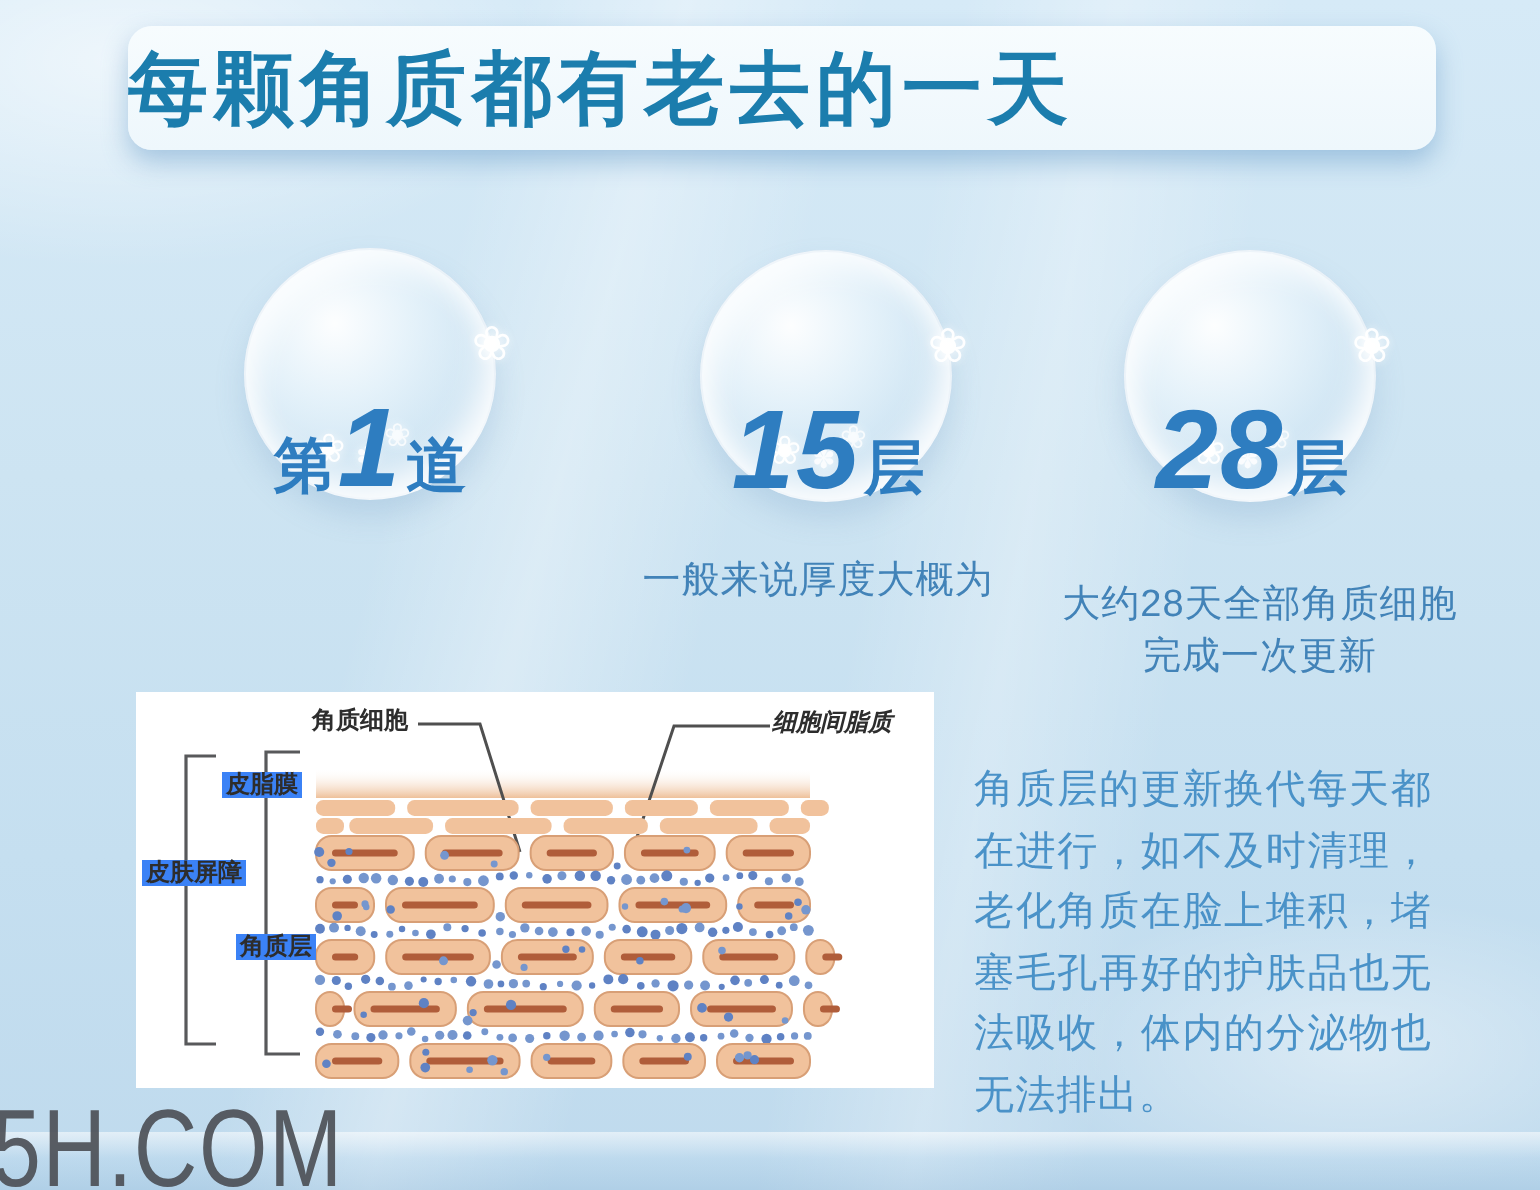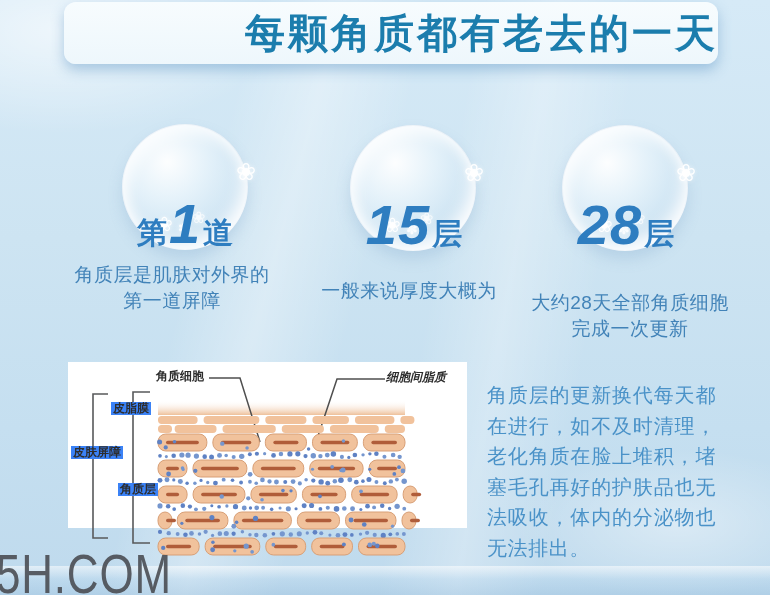--- a/index.html
+++ b/index.html
@@ -9,24 +9,24 @@
   .bg-overlay{position:absolute;inset:0;pointer-events:none;}
   .bg-streaks{background:
     radial-gradient(ellipse 40% 25% at 8% 5%, rgba(255,255,255,0.6), rgba(255,255,255,0) 70%),
     linear-gradient(105deg, rgba(255,255,255,0) 28%, rgba(255,255,255,0.32) 37%, rgba(255,255,255,0) 47%),
     linear-gradient(100deg, rgba(255,255,255,0) 55%, rgba(255,255,255,0.28) 64%, rgba(255,255,255,0) 74%),
     radial-gradient(ellipse 30% 18% at 88% 88%, rgba(255,255,255,0.4), rgba(255,255,255,0) 70%);}
   .bg-bottom-band{position:absolute;left:0;top:566px;width:770px;height:29px;pointer-events:none;
     background:linear-gradient(180deg, rgba(255,255,255,0.55) 0%, rgba(186,216,238,0.35) 45%, rgba(148,188,219,0.35) 100%);}
 
   
-  .banner{position:absolute;left:64px;top:2px;width:654px;height:62px;border-radius:12px;
+  .banner{position:absolute;left:64px;top:13px;width:654px;height:62px;border-radius:12px;
     background:linear-gradient(180deg,#f7fcfe 0%,#eef7fc 100%);
     box-shadow:0 6px 13px rgba(92,146,196,0.45);
-    display:flex;align-items:center;justify-content:flex-end;}
+    display:flex;align-items:center;justify-content:flex-start;}
   .banner-title{color:#1b7dad;font-size:40px;font-weight:700;letter-spacing:3px;white-space:nowrap;}
 
   
   .bubble{position:absolute;width:126px;height:126px;border-radius:50%;
     background:radial-gradient(circle at 36% 30%, rgba(255,255,255,0.95) 0%, rgba(236,246,252,0.75) 32%, rgba(214,233,246,0.5) 58%, rgba(180,208,232,0.5) 82%, rgba(158,192,222,0.6) 100%);
     box-shadow: inset -5px -10px 16px rgba(255,255,255,0.95),
                 inset 6px 10px 14px rgba(255,255,255,0.8),
                 inset 0 0 0 1px rgba(148,184,216,0.55),
                 0 8px 14px rgba(120,160,200,0.25);}
   .bubble-1{left:122px;top:124px;}
@@ -43,21 +43,21 @@
   .f3{left:70px;top:84px;font-size:16px;opacity:0.85;}
   .f-out{right:-8px;top:34px;font-size:24px;}
 
   
   .caption{position:absolute;width:260px;text-align:center;color:#4283b8;font-size:19px;line-height:26px;letter-spacing:0.5px;}
   .caption-1{left:42px;top:262px;}
   .caption-2{left:279px;top:262px;margin-top:16px;}
   .caption-3{left:500px;top:262px;margin-top:28px;}
 
   
-  .diagram-box{position:absolute;left:68px;top:362px;width:399px;height:166px;background:#ffffff;}
+  .diagram-box{position:absolute;left:68px;top:346px;width:399px;height:198px;background:#ffffff;}
   .diagram-box svg{position:absolute;left:0;top:0;}
   .dlabel{position:absolute;font-size:12px;font-weight:600;color:#2d2d2d;white-space:nowrap;line-height:13px;}
   .dlabel.onbracket{background:#3b82f6;padding:0 2px;}
   .lb-corneocyte{left:88px;top:8px;}
   .lb-lipid{left:318px;top:9px;font-style:italic;}
   .lb-sebum{left:43px;top:40px;}
   .lb-barrier{left:3px;top:84px;}
   .lb-corneum{left:50px;top:121px;}
 
   
@@ -113,24 +113,20 @@
     <span class="flower f-out">❀</span>
     <div class="bubble-text">
       <div class="inner">
         <span class="b-prefix"></span>
         <span class="b-num">28</span>
         <span class="b-suffix">层</span>
       </div>
     </div>
   </div>
 
-  <div class="caption caption-1">
-    <div>角质层是肌肤对外界的</div>
-    <div>第一道屏障</div>
-  </div>
   <div class="caption caption-2">
     <div>一般来说厚度大概为</div>
   </div>
   <div class="caption caption-3">
     <div>大约28天全部角质细胞</div>
     <div>完成一次更新</div>
   </div>
 
   <div class="diagram-box">
     <svg width="399" height="198" viewBox="0 0 399 198">

